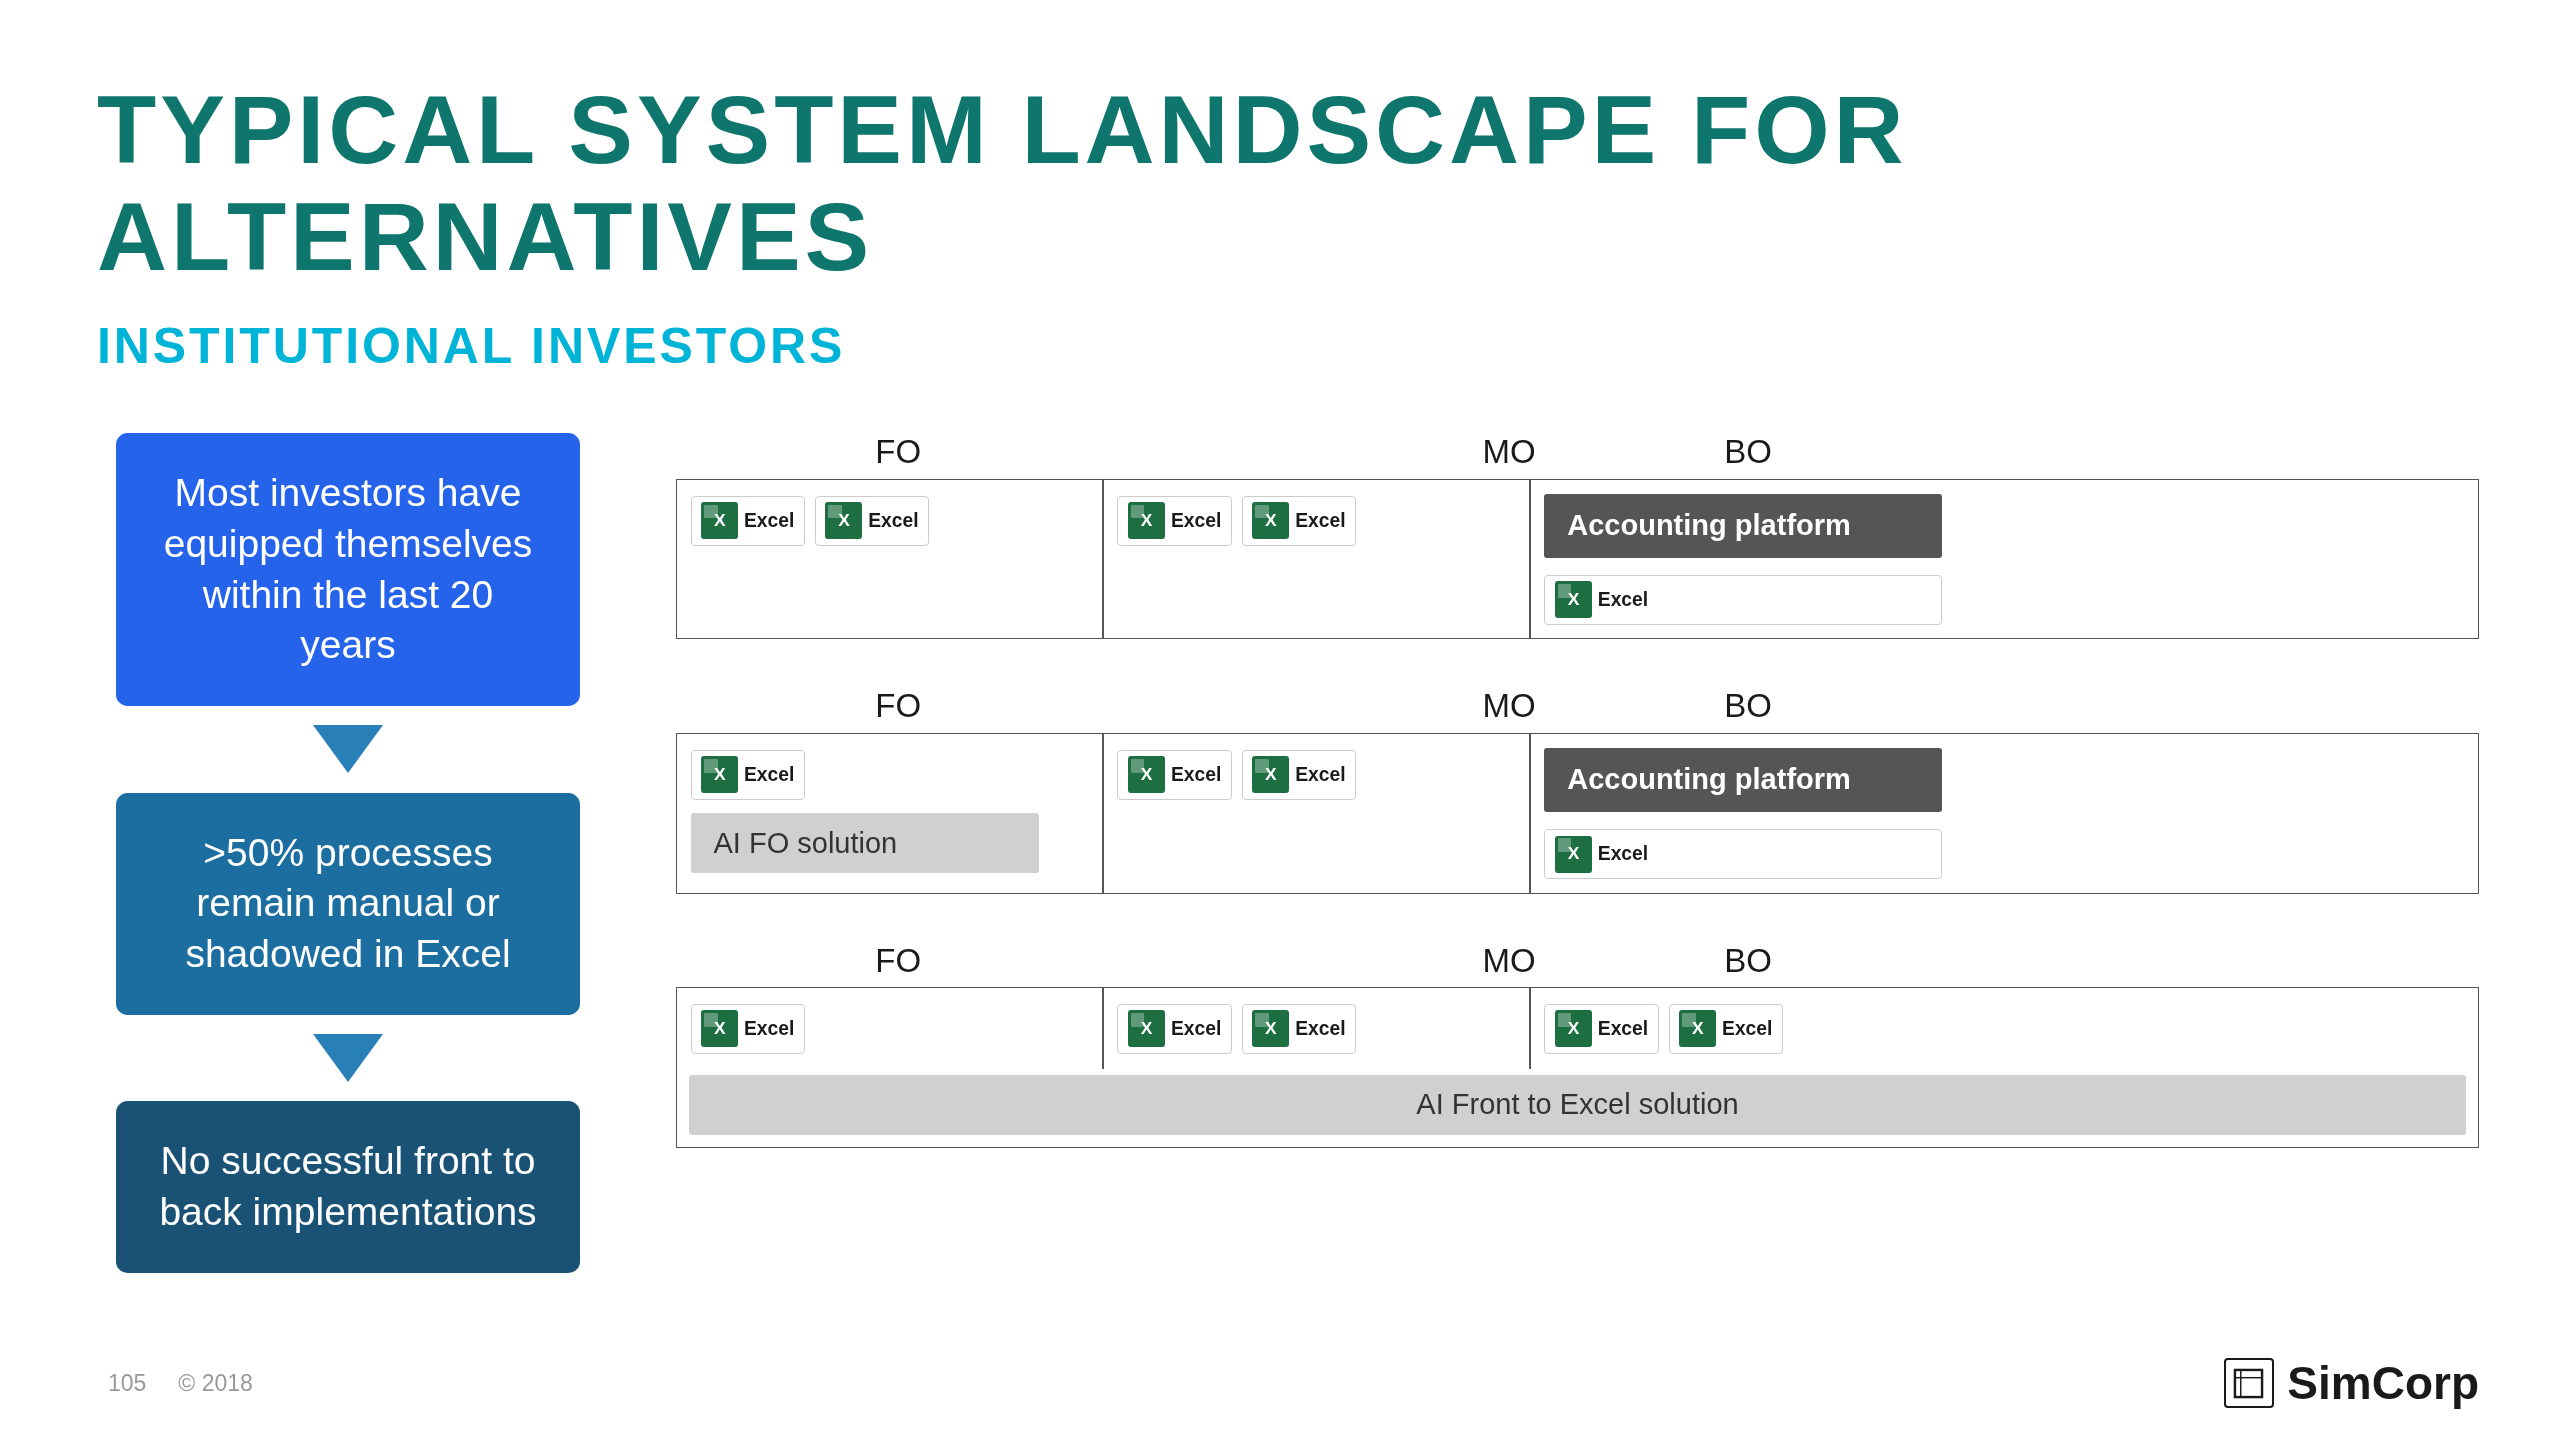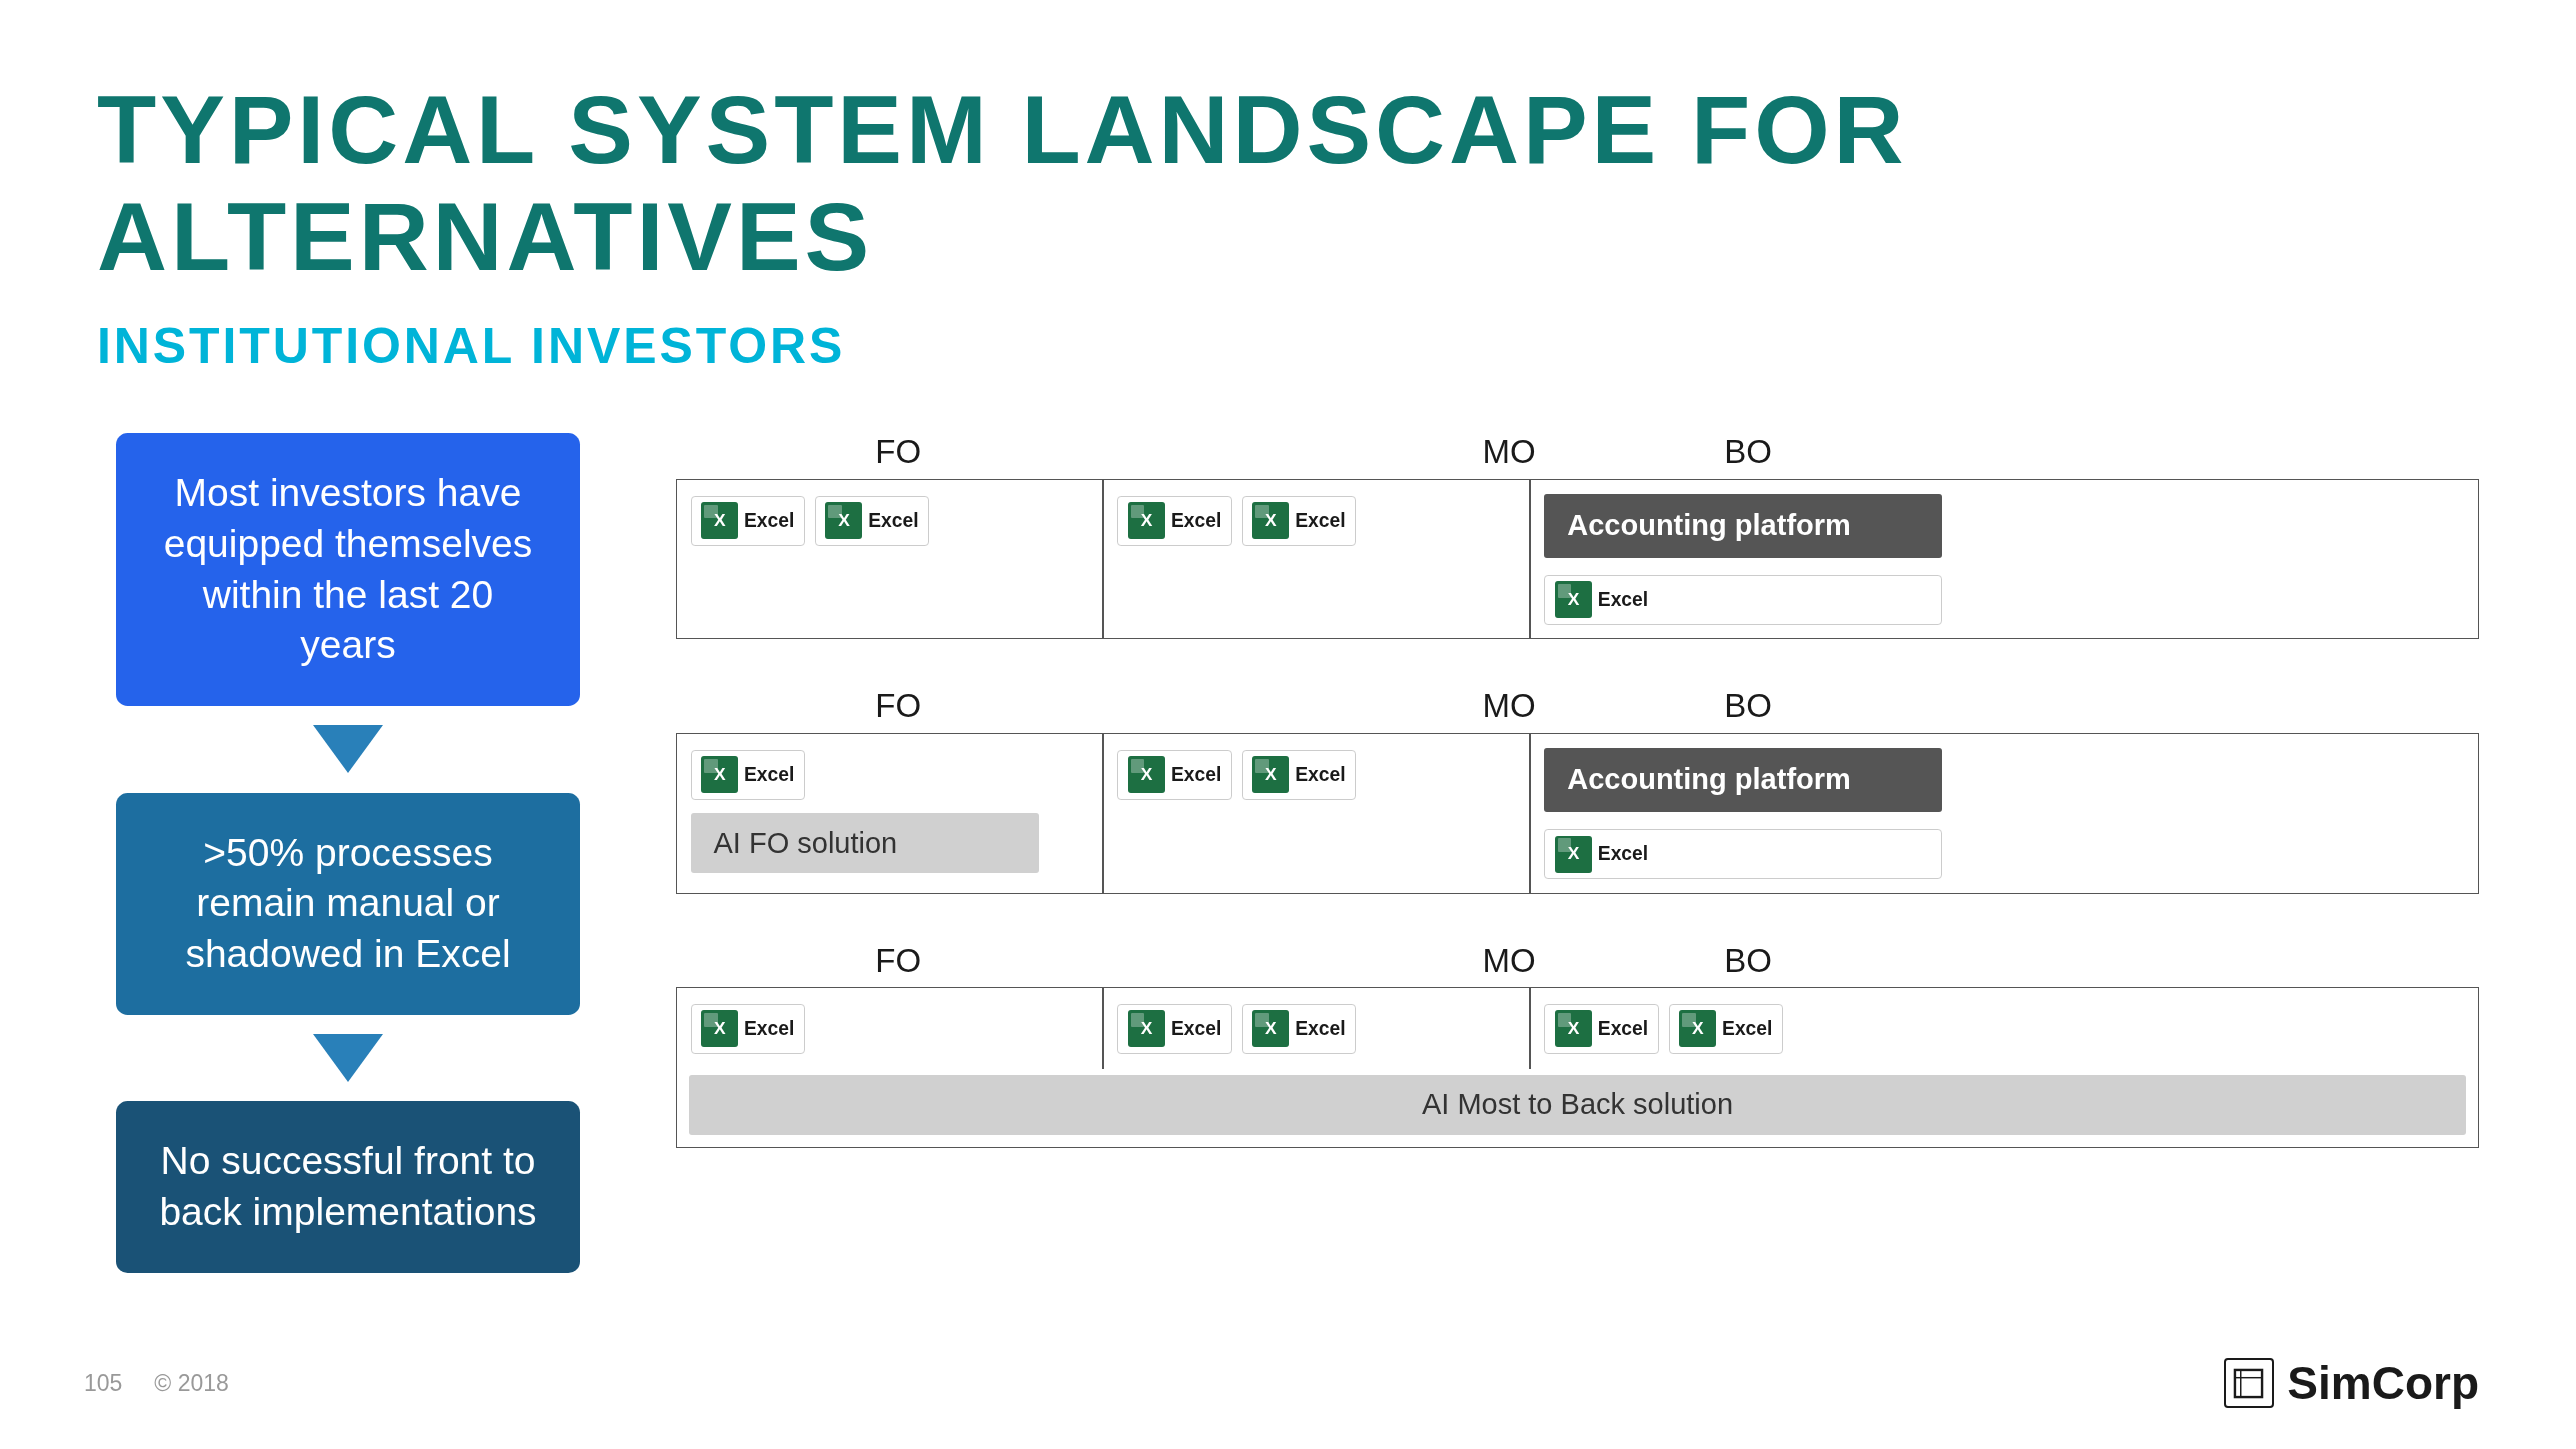--- a/index.html
+++ b/index.html
@@ -196,21 +196,21 @@
       display: flex;
       align-items: center;
       white-space: nowrap;
       margin-top: 5.8px;
     }
 
     
     .footer {
       position: absolute;
       bottom: 39px;
-      left: 84px;
+      left: 108px;
       right: 97px;
       display: flex;
       justify-content: space-between;
       align-items: center;
     }
 
     .footer-left {
       font-size: 23px;
       color: #999;
     }
@@ -441,21 +441,21 @@
               <div class="excel-badge">
                 <div class="excel-icon">
                     <span class="excel-x">X</span>
                   </div>
                 <span class="excel-label">Excel</span>
               </div>
             </div>
           </div>
 
           <div style="padding: 0 11.6px 11.6px 11.6px; width: 100%;">
-            <div class="ai-bar" style="width: 100%; justify-content: center;">AI Most to Back solution</div>
+            <div class="ai-bar" style="width: 100%; justify-content: center;">AI Front to Excel solution</div>
           </div>
         </div>
       </div>
 
     </div>
   </div>
 
   <div class="footer">
     <div class="footer-left">
       <span>105</span>

